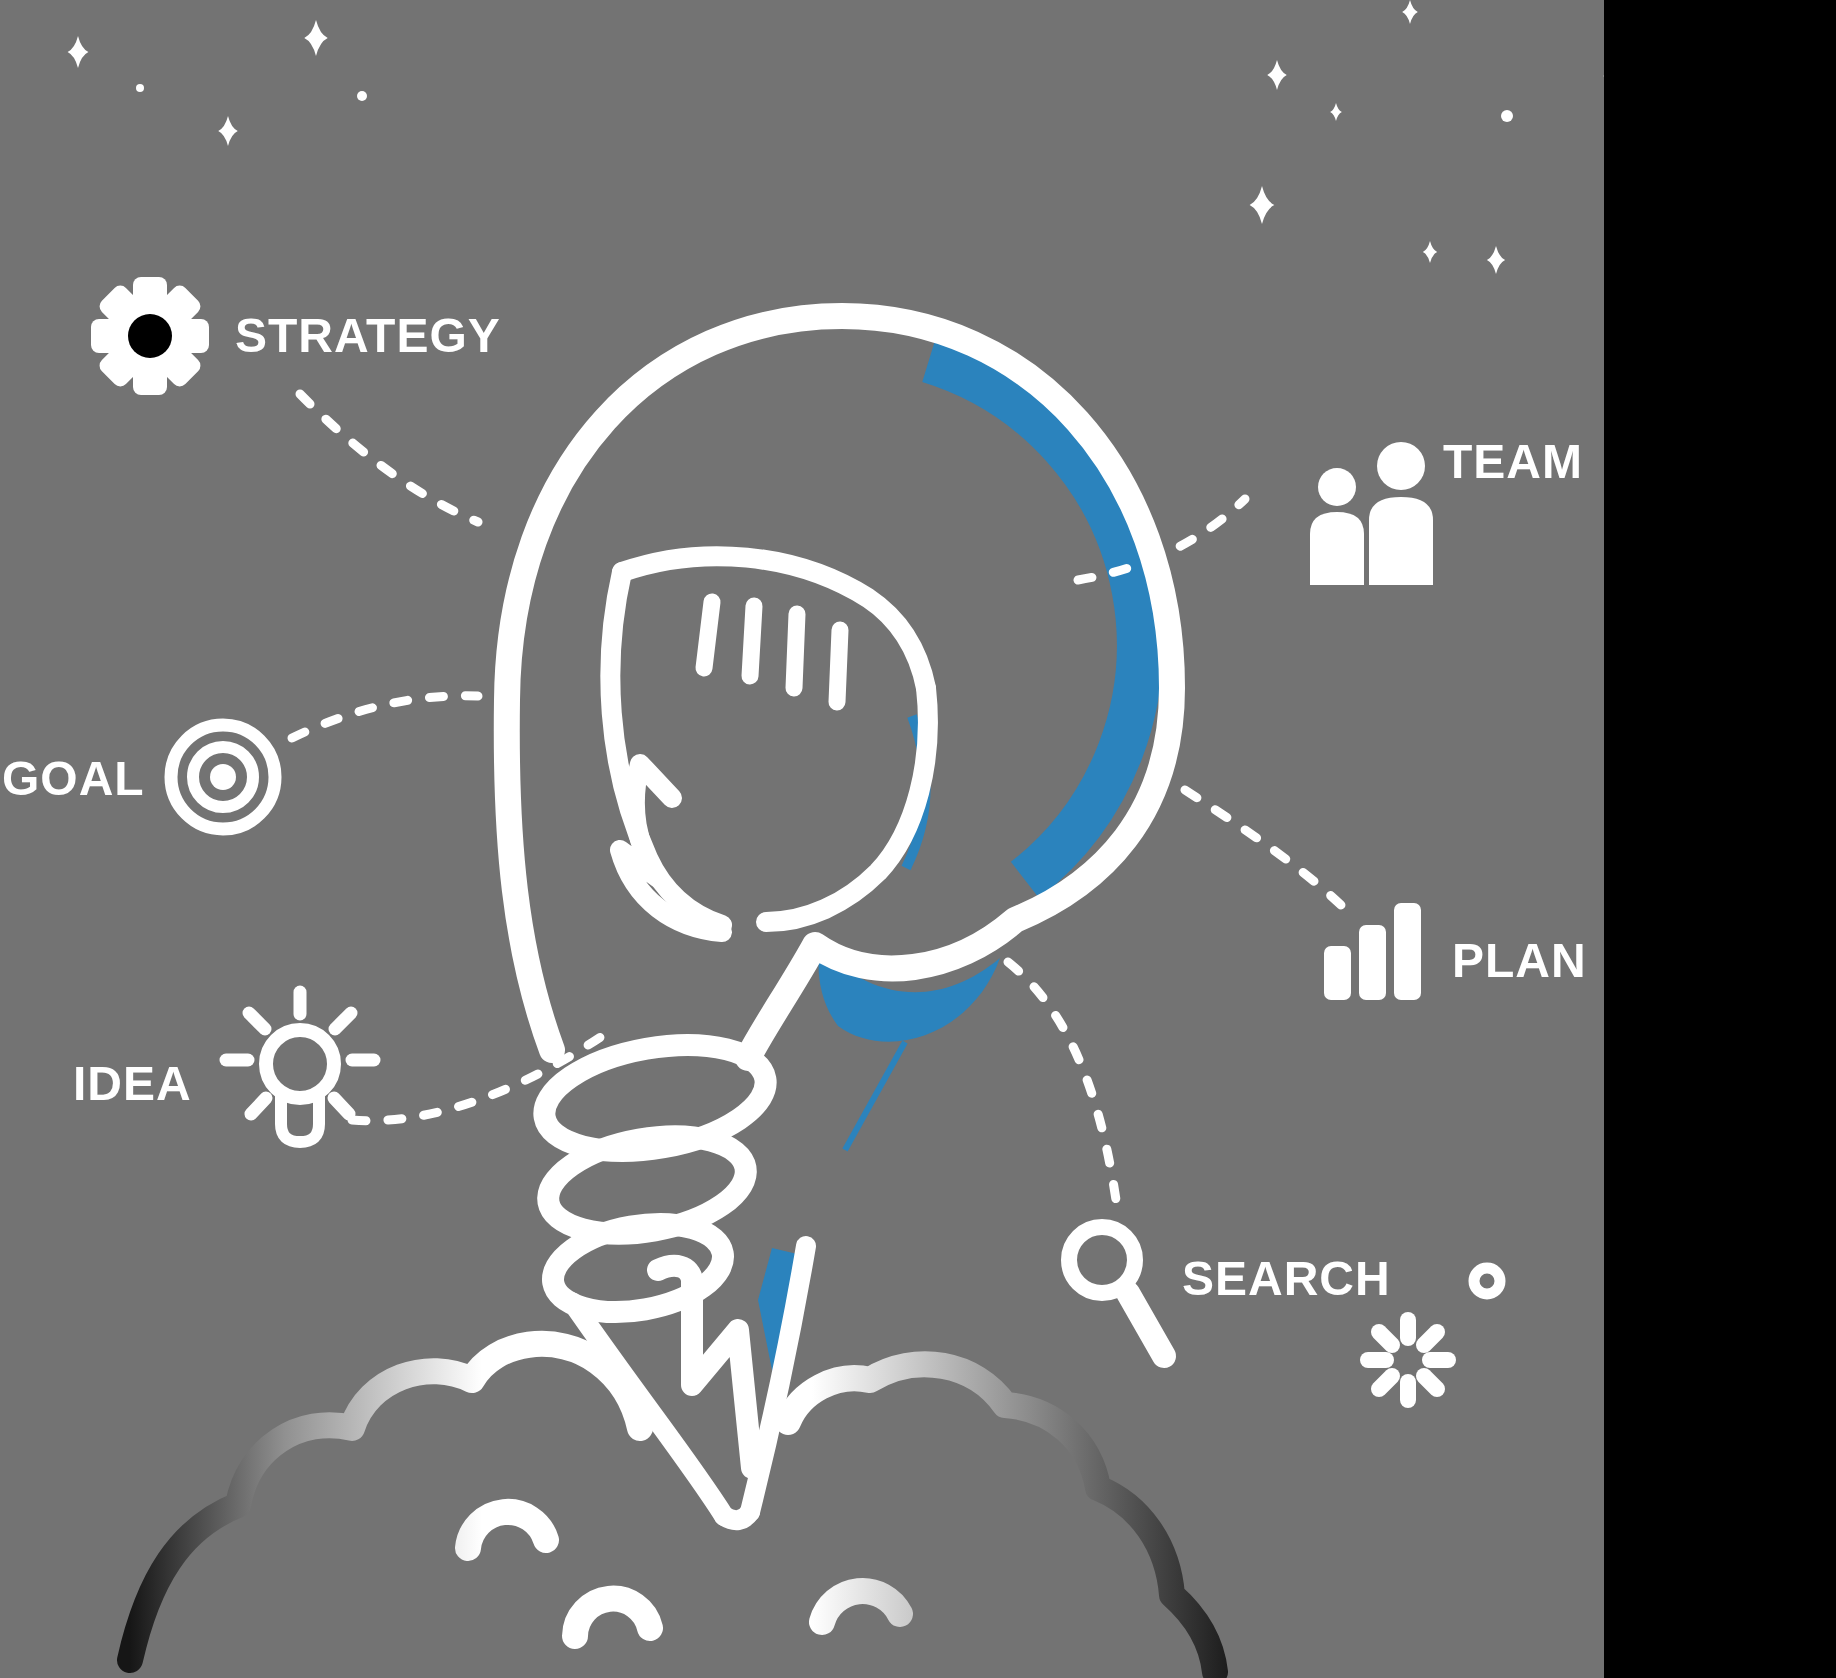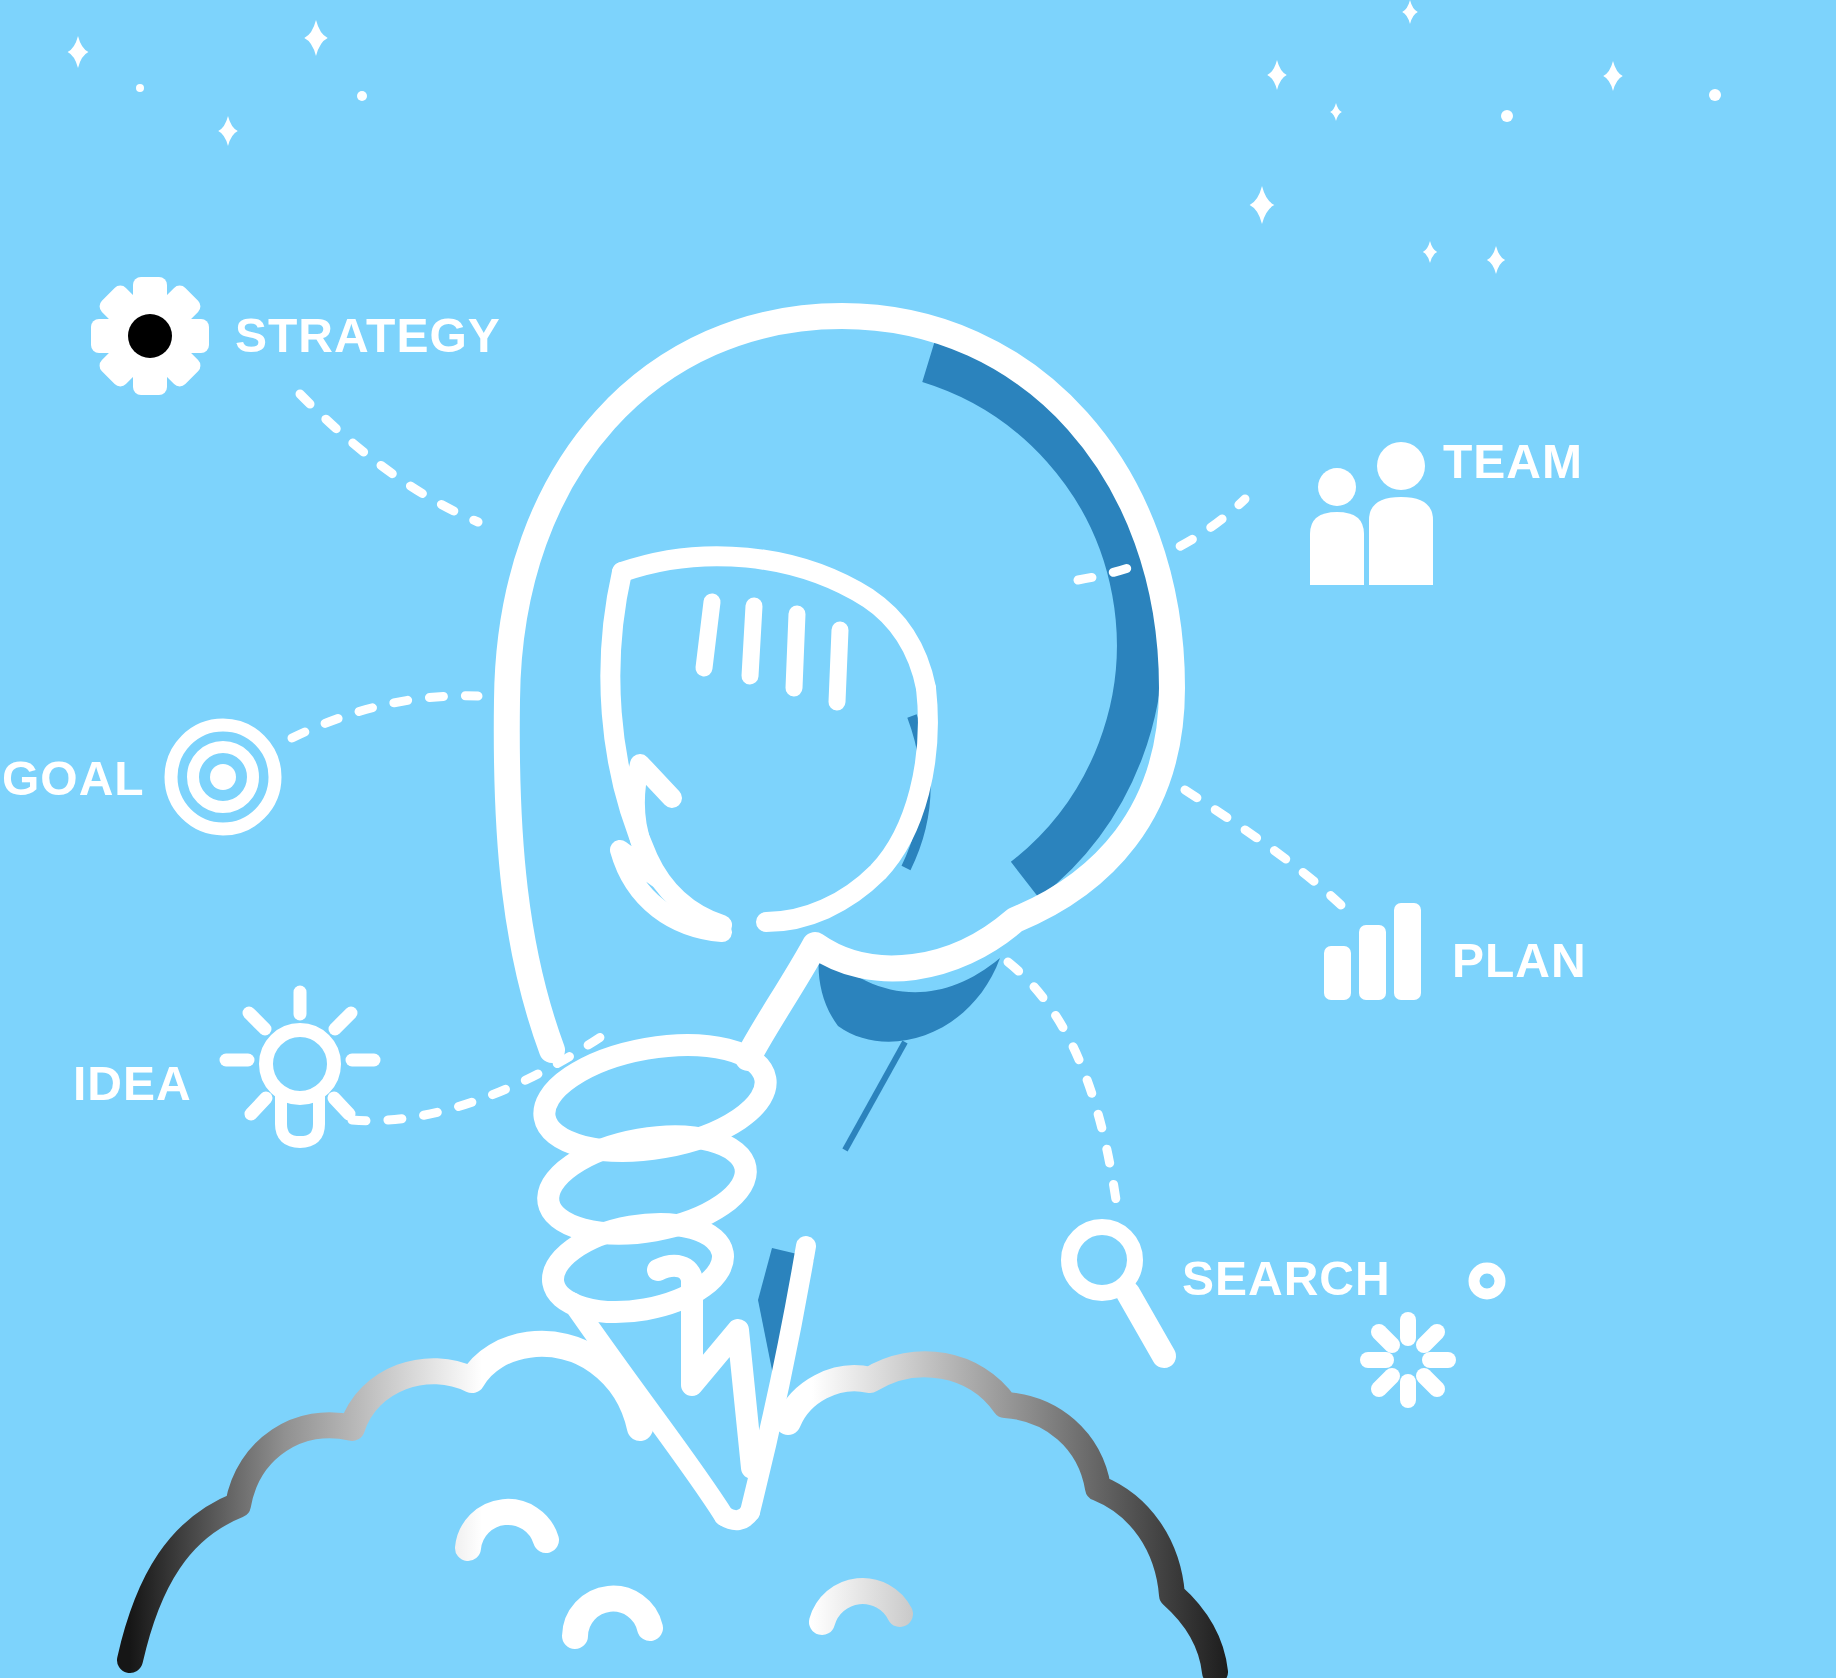--- a/index.html
+++ b/index.html
@@ -1,16 +1,16 @@
 <!DOCTYPE html>
 <html><head>
 <meta charset="utf-8">
 <style>
   html,body{margin:0;padding:0;background:#000;}
-  .stage{position:relative;width:1836px;height:1678px;background:#7dd3fc;overflow:hidden;}
+  .stage{position:relative;width:1604px;height:1678px;background:#737373;overflow:hidden;}
   svg{position:absolute;left:0;top:0;}
   text.lbl{
     font-family:"Liberation Sans", sans-serif;
     font-weight:bold;
     fill:#FFFFFF;
     font-size:48px;
     letter-spacing:1px;
   }
   .wline{stroke:#FFFFFF;fill:none;stroke-linecap:round;stroke-linejoin:round;}
   .dash{stroke:#FFFFFF;fill:none;stroke-width:9;stroke-linecap:round;stroke-dasharray:14 22;}

